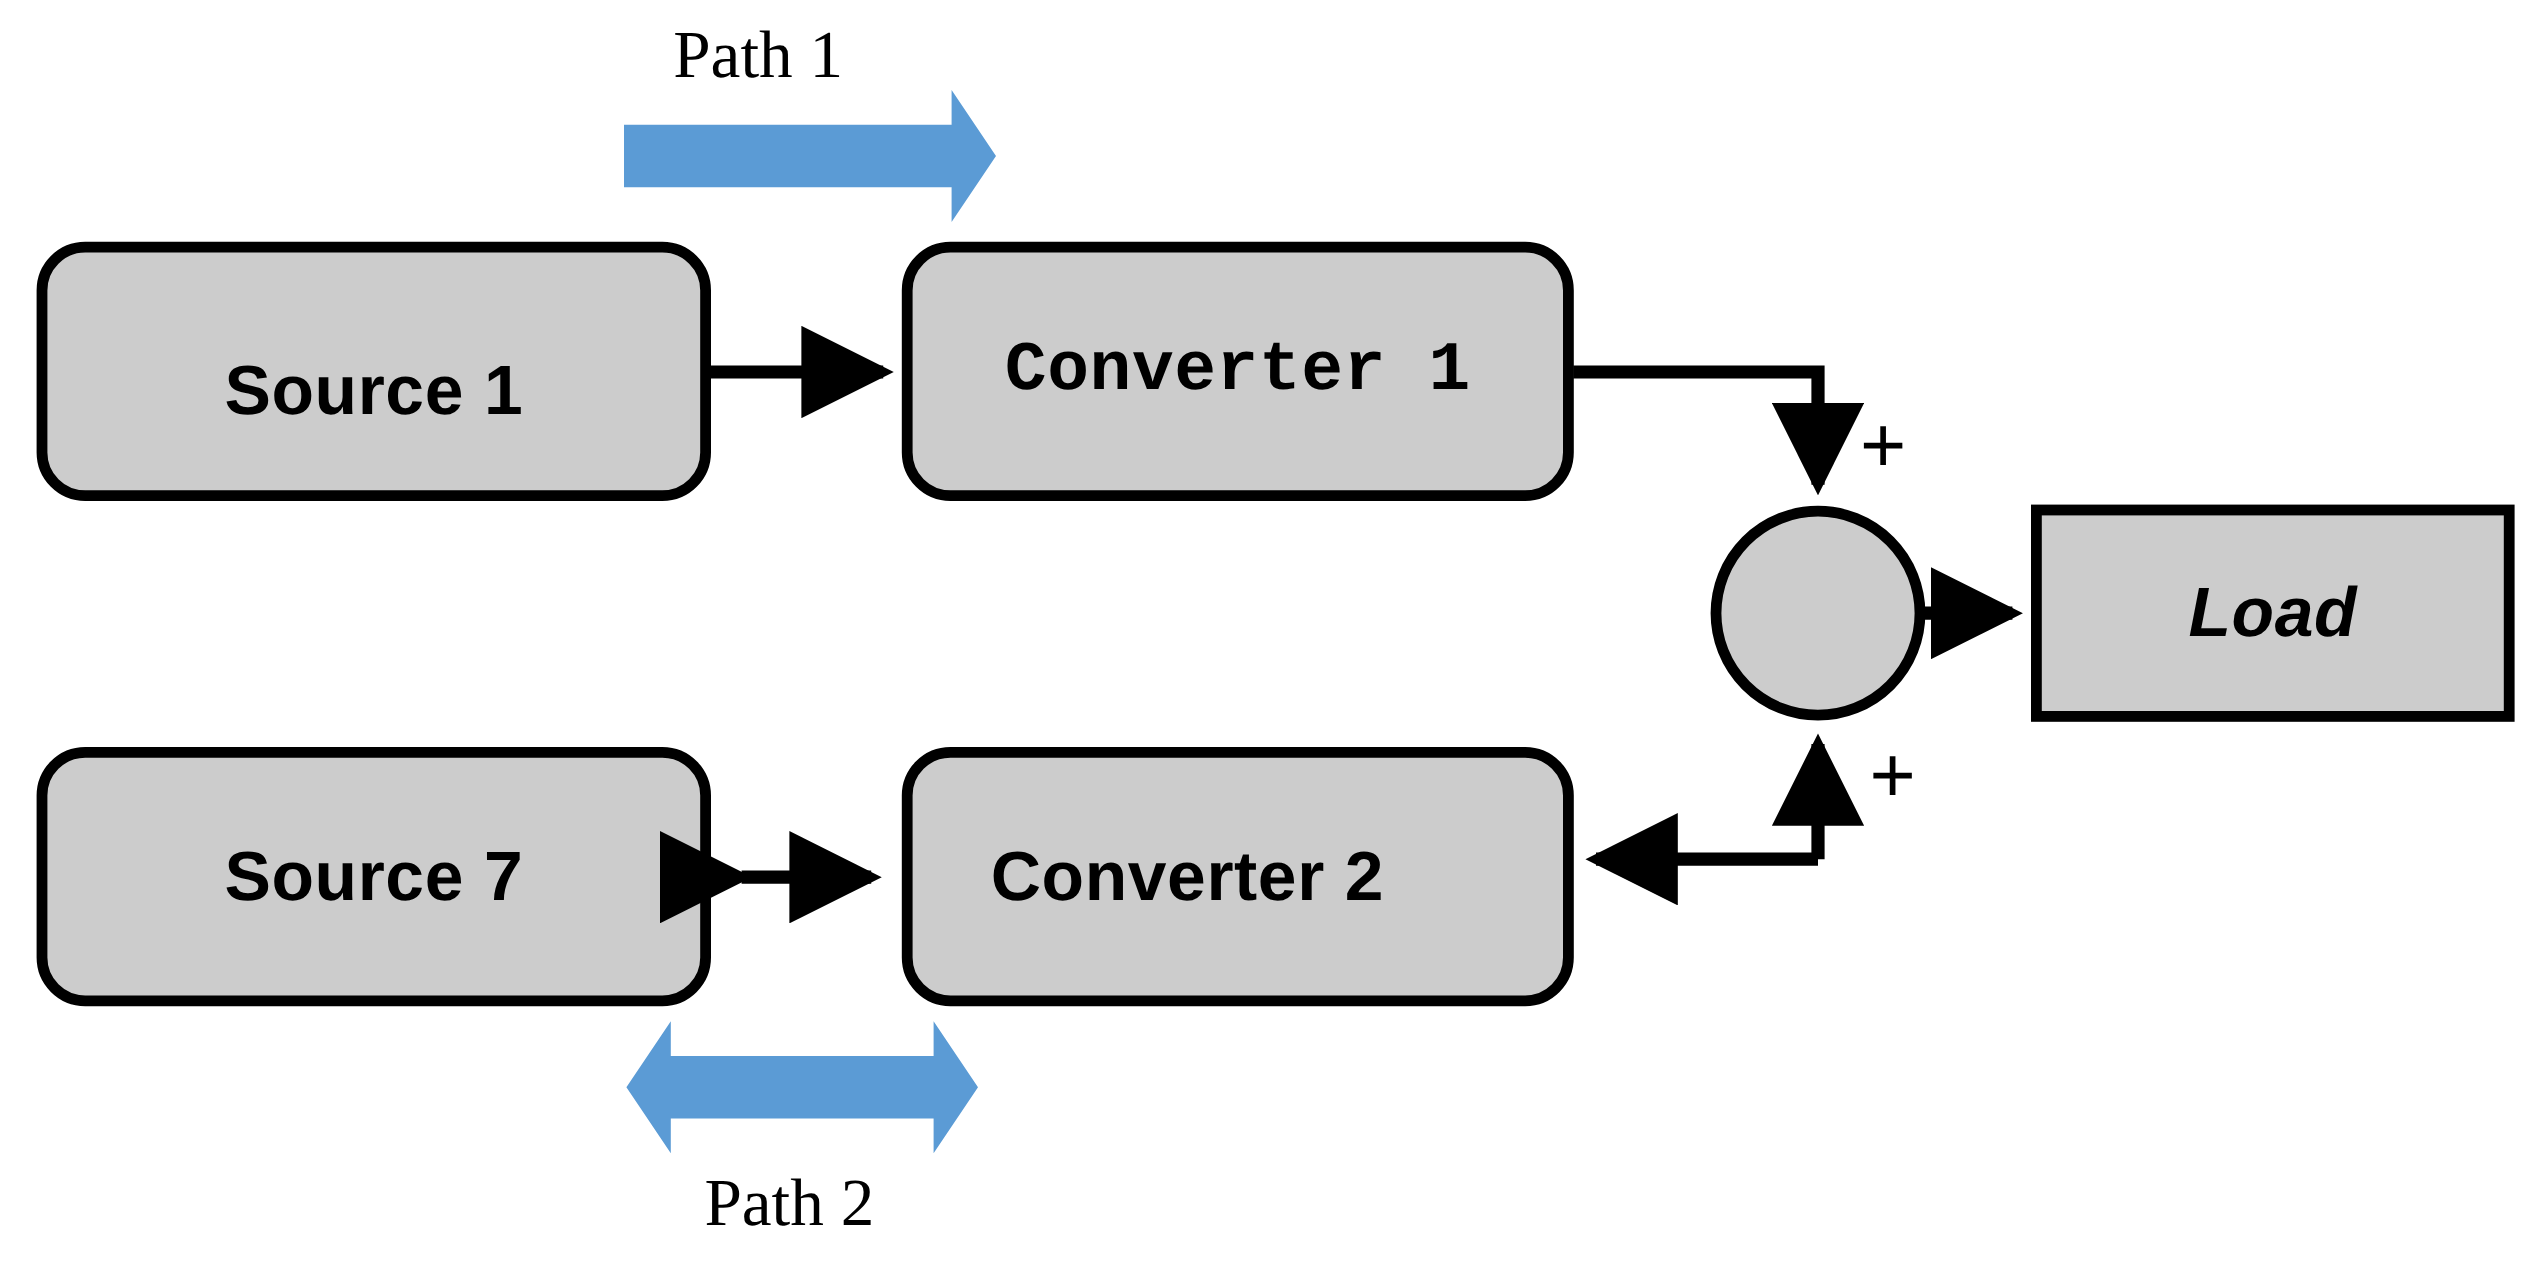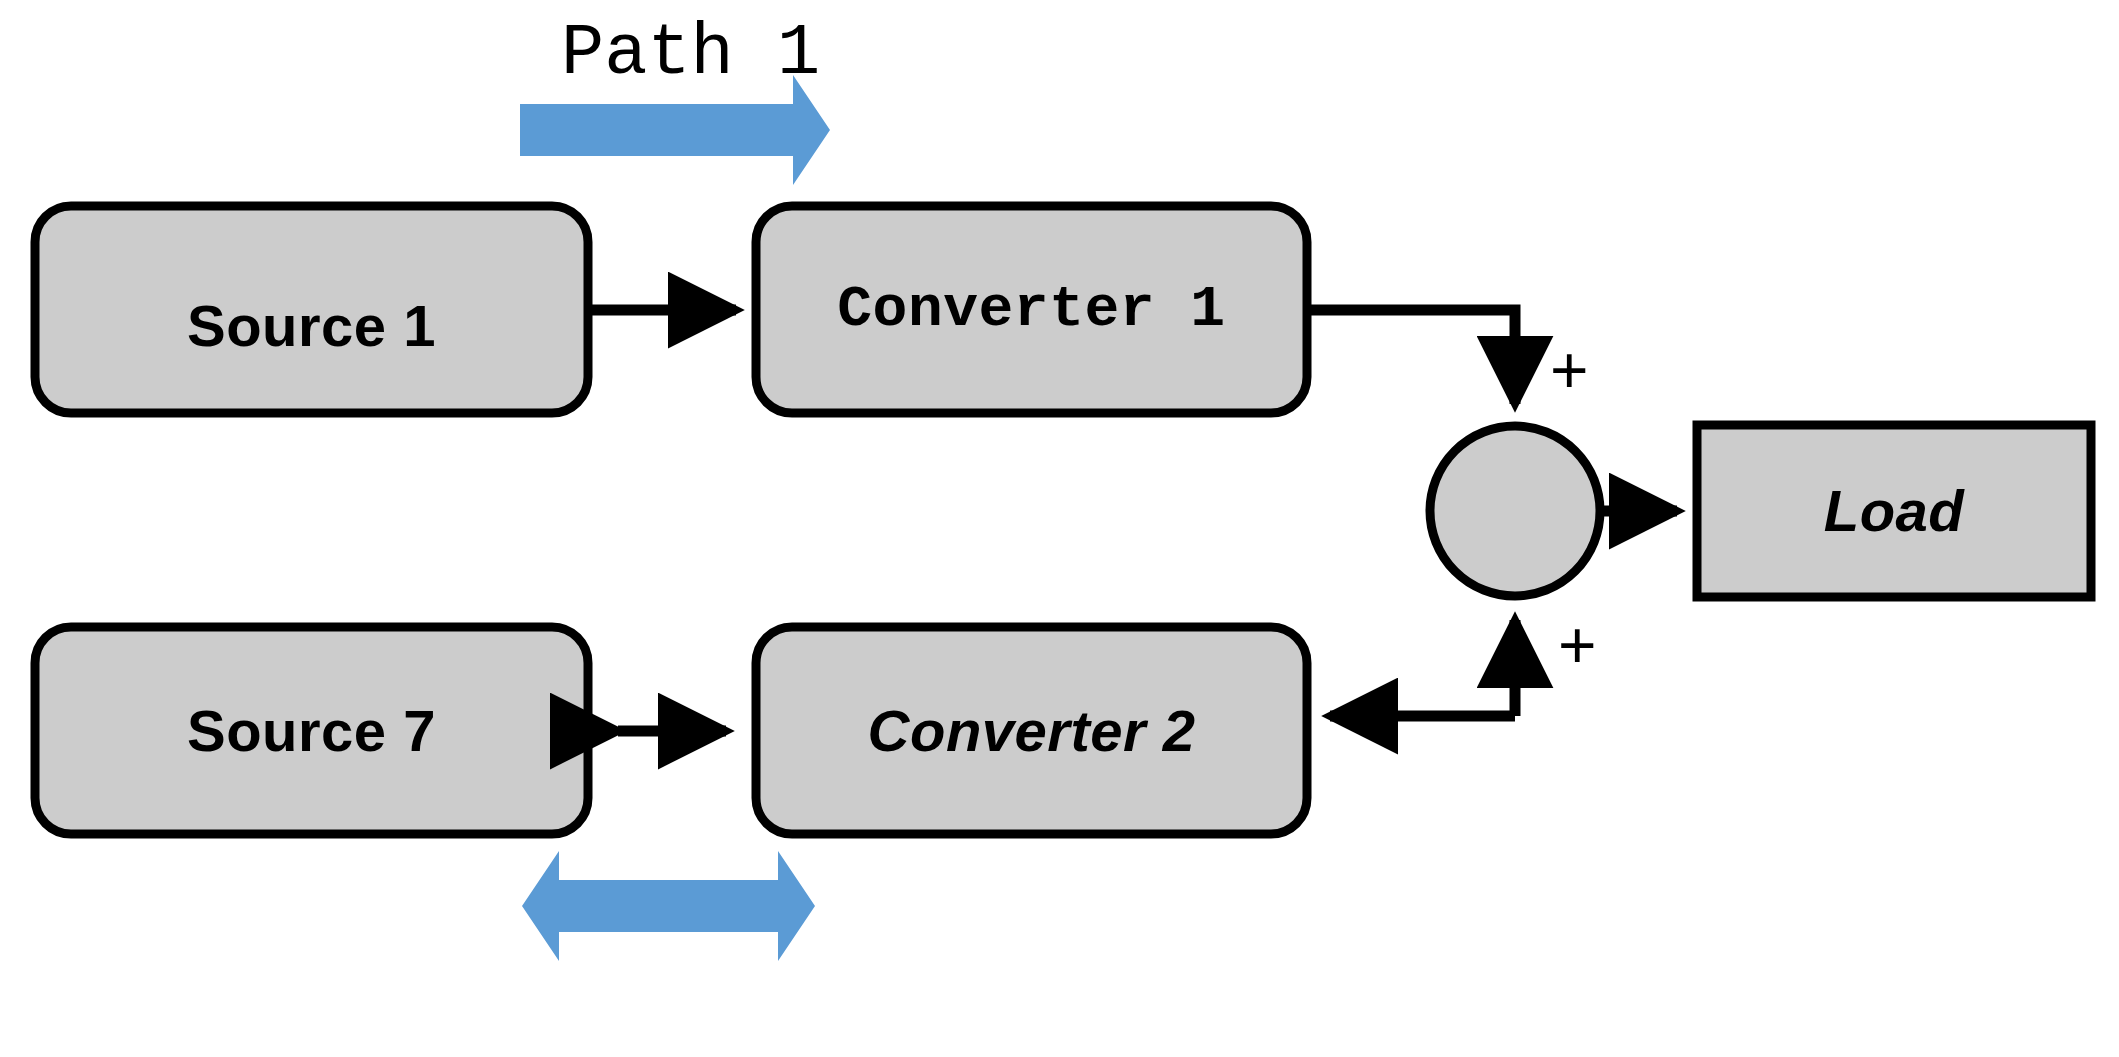--- a/index.html
+++ b/index.html
@@ -35,23 +35,23 @@
     font-weight: bold;
     font-size: 58px;
     line-height: 1.1;
     letter-spacing: 0.5px;
     pointer-events: none;
     white-space: nowrap;
   }
   .path-label {
     position: absolute;
     color: #000000;
-    font-family: Liberation Mono, monospace;
+    font-family: Liberation Serif, serif;
     font-weight: normal;
-    font-size: 72px;
+    font-size: 56px;
     line-height: 1;
     white-space: nowrap;
   }
   .plus-sign {
     position: absolute;
     color: #000000;
     font-family: "Liberation Sans", sans-serif;
     font-weight: normal;
     font-size: 66px;
     line-height: 1;
@@ -96,24 +96,25 @@
     <path d="M1515,716 L1515,620" fill="none" stroke="#000000" stroke-width="11" marker-end="url(#arrowhead-black)"></path>
     <path d="M1515,716 L1330,716" fill="none" stroke="#000000" stroke-width="11" marker-end="url(#arrowhead-black)"></path>
   </svg>
 
   <div class="node-label" style="left:35px; top:222px; width:553px; height:207px;">Source 1</div>
 
   <div class="node-label" style="left:756px; top:206px; width:551px; height:207px;font-family:Liberation Mono, monospace;">Converter 1</div>
 
   <div class="node-label" style="left:35px; top:627px; width:553px; height:207px;">Source 7</div>
 
-  <div class="node-label" style="left:756px; top:627px; width:551px; height:207px;font-style:italic;">Converter 2</div>
+  <div class="node-label" style="left:714px; top:627px; width:551px; height:207px;">Converter 2</div>
 
   <div class="node-label" style="left:1697px; top:425px; width:394px; height:172px;font-style:italic;">Load</div>
 
   <div class="plus-sign" style="left:1550px; top:337px;">+</div>
 
   <div class="plus-sign" style="left:1558px; top:612px;">+</div>
 
   <div class="path-label" style="left:561px; top:18px;">Path 1</div>
 
+  <div class="path-label" style="left:587px; top:975px;">Path 2</div>
 
 </div>
 
 </body></html>

